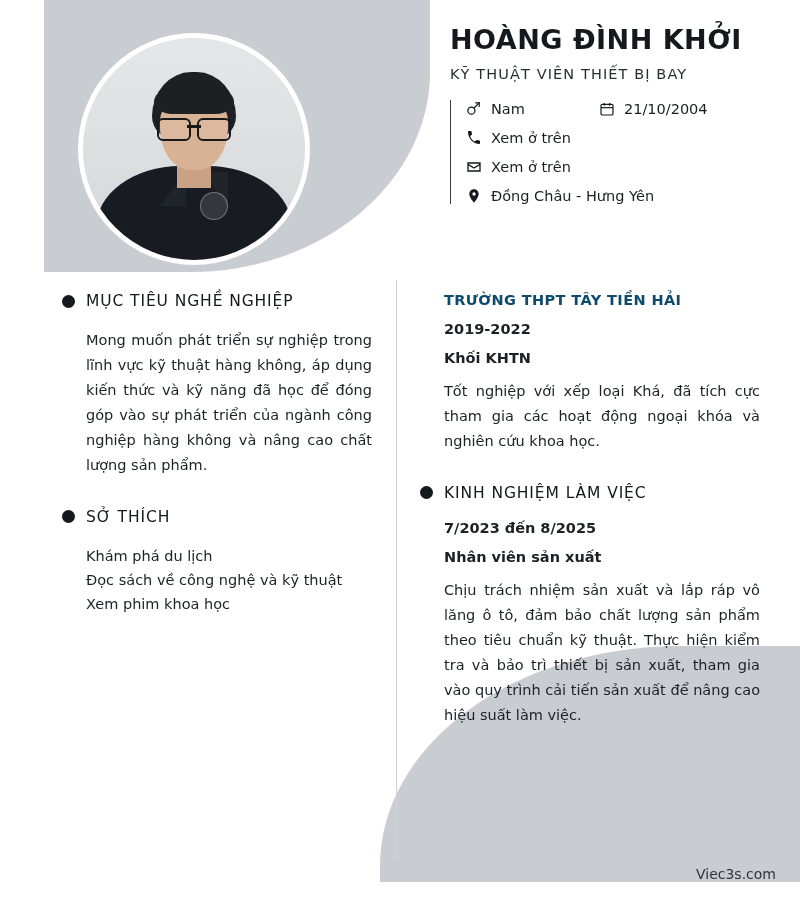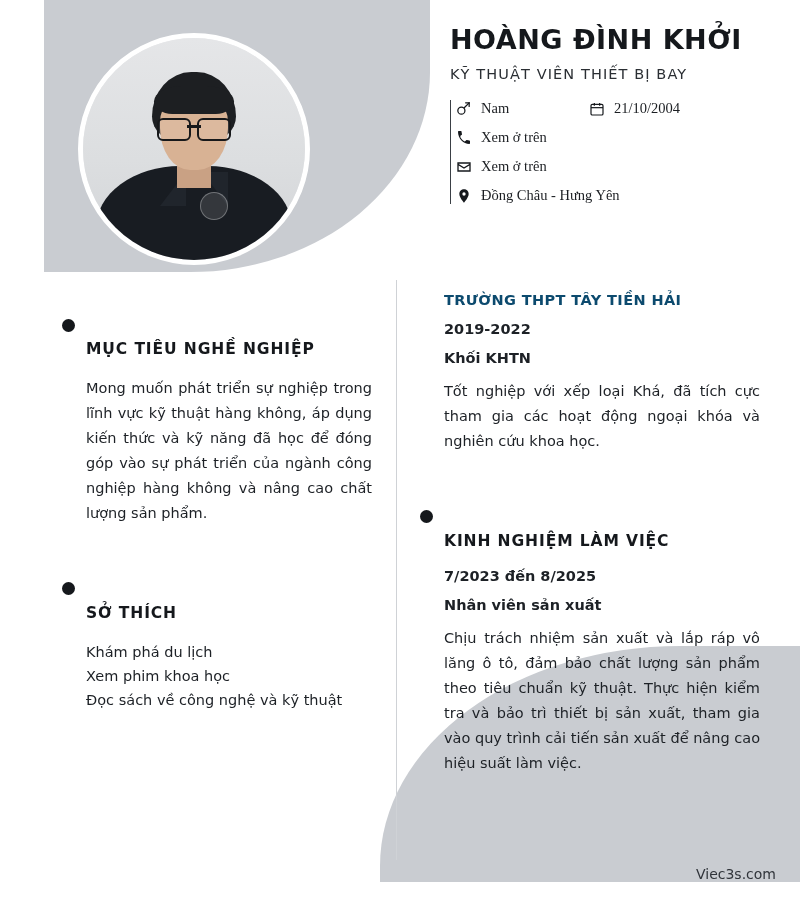--- a/index.html
+++ b/index.html
@@ -163,22 +163,21 @@
   }
   .job-title {
     margin-top: 11px;
     font-size: 14.5px;
     letter-spacing: 1.1px;
     color: #2a2e33;
   }
   .contact {
     margin-top: 18px;
     border-left: 1.5px solid #3a3f45;
-    padding-left: 4px;
-    font-family: Liberation Serif, serif;
+    padding-left: 14px;
   }
   .contact-row {
     display: flex;
     align-items: center;
     margin-bottom: 12px;
     font-size: 14.5px;
     color: #1b1e22;
   }
   .contact-row:last-child { margin-bottom: 4px; }
   .c-item {
@@ -221,24 +220,23 @@
     margin-bottom: 18px;
   }
   .bullet {
     width: 13px; height: 13px;
     border-radius: 50%;
     background: #15181c;
     flex: 0 0 13px;
   }
   .sec-title {
     font-size: 15.5px;
-    font-weight: 700;
+    font-weight: 400;
     letter-spacing: 0.9px;
     color: #15181c;
-    margin-top: 48px;
   }
   .body-text {
     font-size: 14.5px;
     line-height: 1.72;
     color: #1d2126;
     text-align: justify;
   }
   .body-left-pad { padding-left: 24px; }
   .plain-line {
     font-size: 14.5px;
@@ -373,22 +371,22 @@
       <div class="body-text body-left-pad">Mong muốn phát triển sự nghiệp trong lĩnh vực kỹ thuật hàng không, áp dụng kiến thức và kỹ năng đã học để đóng góp vào sự phát triển của ngành công nghiệp hàng không và nâng cao chất lượng sản phẩm.</div>
     </div>
 
     <div class="sec-block">
       <div class="sec-head">
         <span class="bullet"></span>
         <span class="sec-title">SỞ THÍCH</span>
       </div>
       <div class="body-left-pad">
         <div class="plain-line">Khám phá du lịch</div>
+        <div class="plain-line">Đọc sách về công nghệ và kỹ thuật</div>
         <div class="plain-line">Xem phim khoa học</div>
-        <div class="plain-line">Đọc sách về công nghệ và kỹ thuật</div>
       </div>
     </div>
 
   </div>
 
   <div class="col-right">
 
     <div class="sec-block">
       <div class="right-pad">
         <div class="sub-title">TRƯỜNG THPT TÂY TIỀN HẢI</div>

